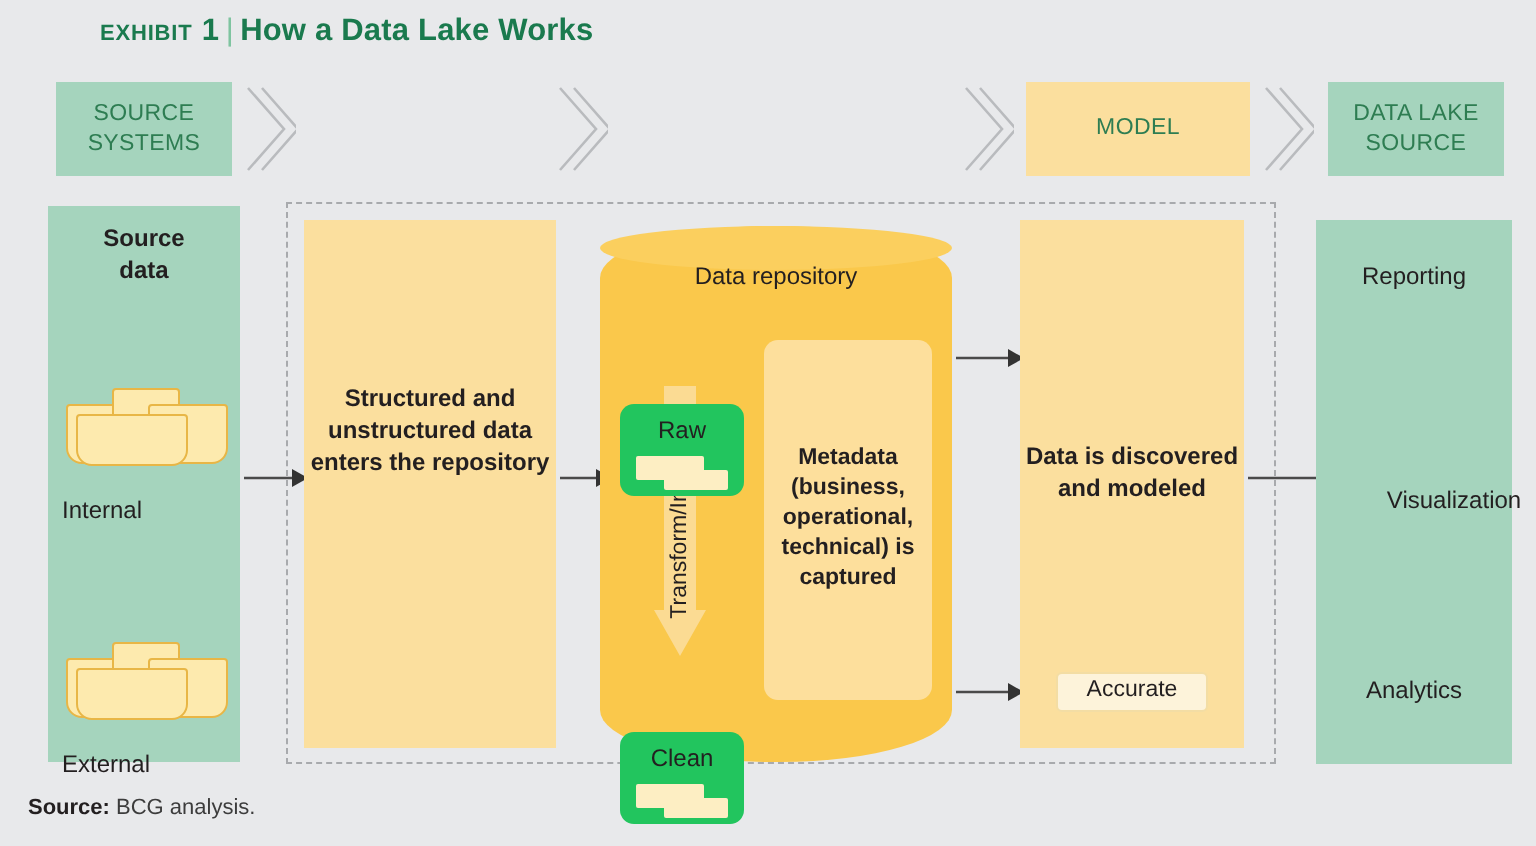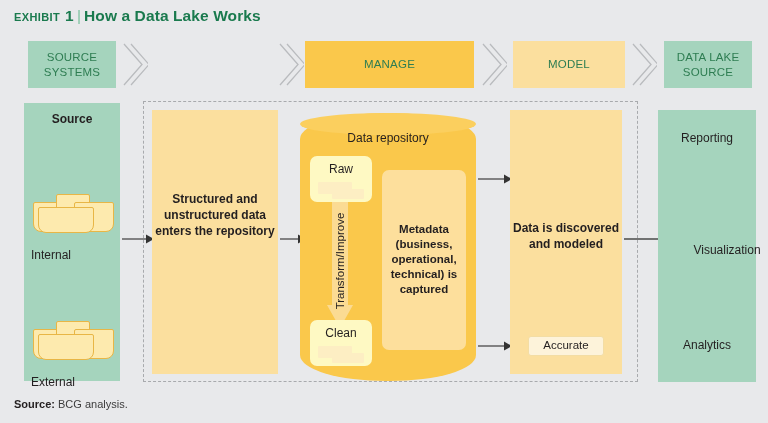--- a/index.html
+++ b/index.html
@@ -29,20 +29,21 @@
     font-size: 15.5px;
     font-weight: bold;
     color: #1a7a4e;
     letter-spacing: .1px;
     white-space: nowrap;
   }
   .title .ex {
     font-variant: small-caps;
     text-transform: lowercase;
     letter-spacing: .4px;
+    margin-left: 36px;
   }
   .title .ex::first-letter { text-transform: uppercase; }
   .title .bar {
     color: #7fc4a0;
     font-weight: normal;
     padding: 0 3px;
   }
 
   
   .hdr {
@@ -153,22 +154,23 @@
     position: absolute;
     left: 300px; top: 131px;
     width: 176px;
     text-align: center;
     font-size: 12px;
     color: #231f20;
   }
 
   .minibox {
     position: absolute;
-    background: #fef9c3;
+    background: #22c55e;
     border-radius: 7px;
+    margin-top: 46px;
   }
   .minibox .mb-lbl {
     position: absolute;
     left: 0; top: 6px;
     width: 100%;
     text-align: center;
     font-size: 12px;
     color: #231f20;
   }
   .minibox .mb-ic1,
@@ -280,23 +282,20 @@
   </div>
 
 
   <div class="chev" style="left:276px;">
     <svg width="28" height="47" viewBox="0 0 28 47">
       <path d="M4 3 L22 23.5 L4 44" fill="none" stroke="#b9bbbe" stroke-width="1.3"></path>
       <path d="M11 3 L29 23.5 L11 44" fill="none" stroke="#b9bbbe" stroke-width="1.3"></path>
     </svg>
   </div>
 
-  <div class="hdr gold" style="left:305px; width:169px;">
-    <div>MANAGE</div>
-  </div>
 
   <div class="chev" style="left:479px;">
     <svg width="28" height="47" viewBox="0 0 28 47">
       <path d="M4 3 L22 23.5 L4 44" fill="none" stroke="#b9bbbe" stroke-width="1.3"></path>
       <path d="M11 3 L29 23.5 L11 44" fill="none" stroke="#b9bbbe" stroke-width="1.3"></path>
     </svg>
   </div>
 
   <div class="hdr light" style="left:513px; width:112px;">
     <div>MODEL</div>
@@ -314,20 +313,21 @@
       <div>DATA LAKE</div>
       <div>SOURCE</div>
     </div>
   </div>
 
   <div class="dashed"></div>
 
   <div class="panel green" style="left:24px; top:103px; width:96px; height:278px;"></div>
   <div class="src-title">
     <div>Source</div>
+    <div>data</div>
   </div>
 
   <div class="doccluster" style="left:31px; top:193px;">
     <div class="sheet s-back-l"></div>
     <div class="sheet s-back-c"></div>
     <div class="sheet s-back-r"></div>
     <div class="sheet s-front"></div>
     <div class="lbl">Internal</div>
   </div>
 

